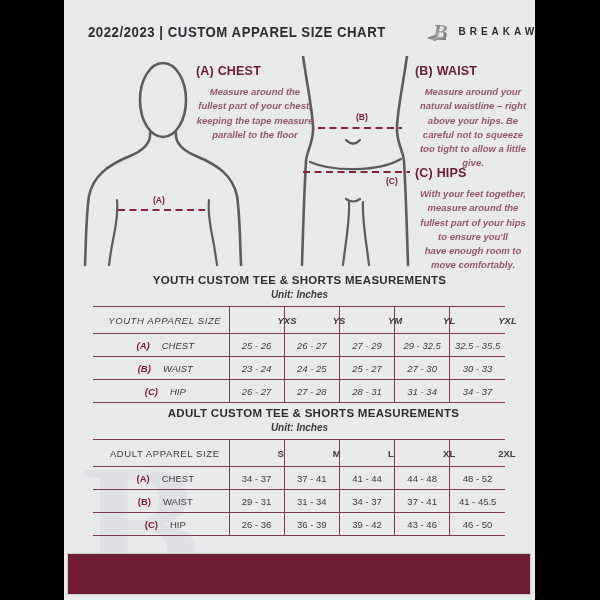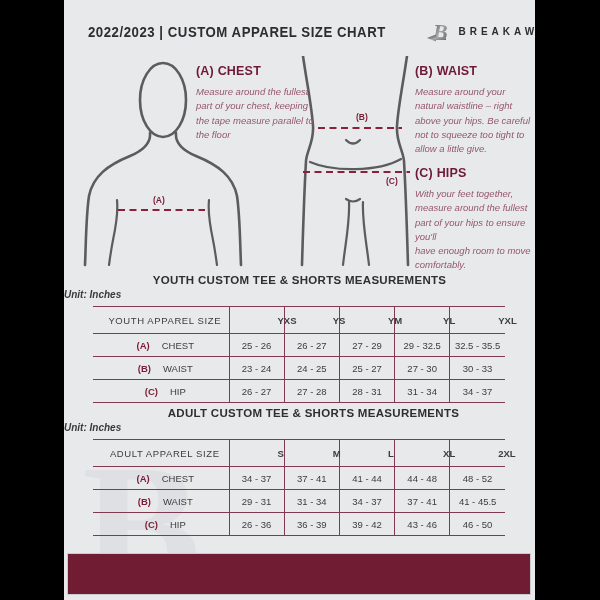--- a/index.html
+++ b/index.html
@@ -15,39 +15,39 @@
 
   
   .hdr { position:absolute; left:24px; right:18px; top:16px; height:30px; display:flex; align-items:center; z-index:2; }
   .hdr-title { font-size:15px; font-weight:800; color:#2d2d30; letter-spacing:0.6px; white-space:nowrap; transform:scaleX(0.88); transform-origin:left center; }
   .brandwrap { margin-left:auto; display:flex; align-items:center; gap:7px; }
   .brand { font-size:10px; font-weight:700; color:#2d2d30; letter-spacing:4px; white-space:nowrap; }
 
   
   .measure-block { position:absolute; z-index:2; }
   .measure-head { font-size:12.5px; font-weight:800; color:#6e1a35; letter-spacing:0.2px; margin-bottom:7px; }
-  .measure-body { font-size:9.5px; font-style:italic; font-weight:400; color:#95566c; line-height:1.5; white-space:pre-line; }
+  .measure-body { font-size:9.5px; font-style:italic; font-weight:700; color:#95566c; line-height:1.5; white-space:pre-line;text-align:center; }
   .blockA { left:132px; top:64px; width:118px; }
   .blockB { left:351px; top:64px; width:116px; }
   .blockC { left:351px; top:166px; width:116px; }
 
   .fig { position:absolute; z-index:1; }
   .fig1 { left:16px; top:58px; }
   .fig2 { left:219px; top:56px; }
   .marker { position:absolute; z-index:2; font-size:8.5px; font-weight:700; color:#7c1b34; }
 
   
   .sec-title { position:absolute; left:0; width:471px; text-align:center; font-size:11.5px; font-weight:800; color:#2f2f31; letter-spacing:0.3px; z-index:2; }
-  .sec-unit  { position:absolute; left:0; width:471px; text-align:left; font-size:10px; font-style:italic; font-weight:600; color:#3a3a3c; z-index:2; }
+  .sec-unit  { position:absolute; left:0; width:471px; text-align:center; font-size:10px; font-style:italic; font-weight:600; color:#3a3a3c; z-index:2; }
   .yt-title { top:274px; } .yt-unit { top:289px; }
   .ad-title { top:407px;margin-left:14px; } .ad-unit { top:422px; }
 
   
   table.size { position:absolute; left:29px; width:412px; border-collapse:collapse; table-layout:fixed; z-index:2; }
-  .yt-table { top:306px; } .ad-table { top:439px; }
+  .yt-table { top:306px;font-style:italic; } .ad-table { top:439px; }
   table.size td { border-top:1.4px solid #80394e; font-size:9.5px; color:#3c3c3e; text-align:center; vertical-align:middle; }
   table.size tr.last td { border-bottom:1.4px solid #80394e; }
   table.size td + td { border-left:1.4px solid #80394e; }
   table.size col.lab { width:136px; }
   table.size tr { height:23px; }
   table.size tr.head { height:27px; }
   td.rowlab { text-align:left; padding-left:9px; font-size:10px; }
   td.sizehd { font-weight:700; font-size:10px; color:#333336;padding-left:48px; }
   td.tablab { text-align:left; padding-left:8px; font-size:9.5px; letter-spacing:0.6px; color:#3b3b3d; }
   .pfx { color:#7c1b34; font-weight:800; }

